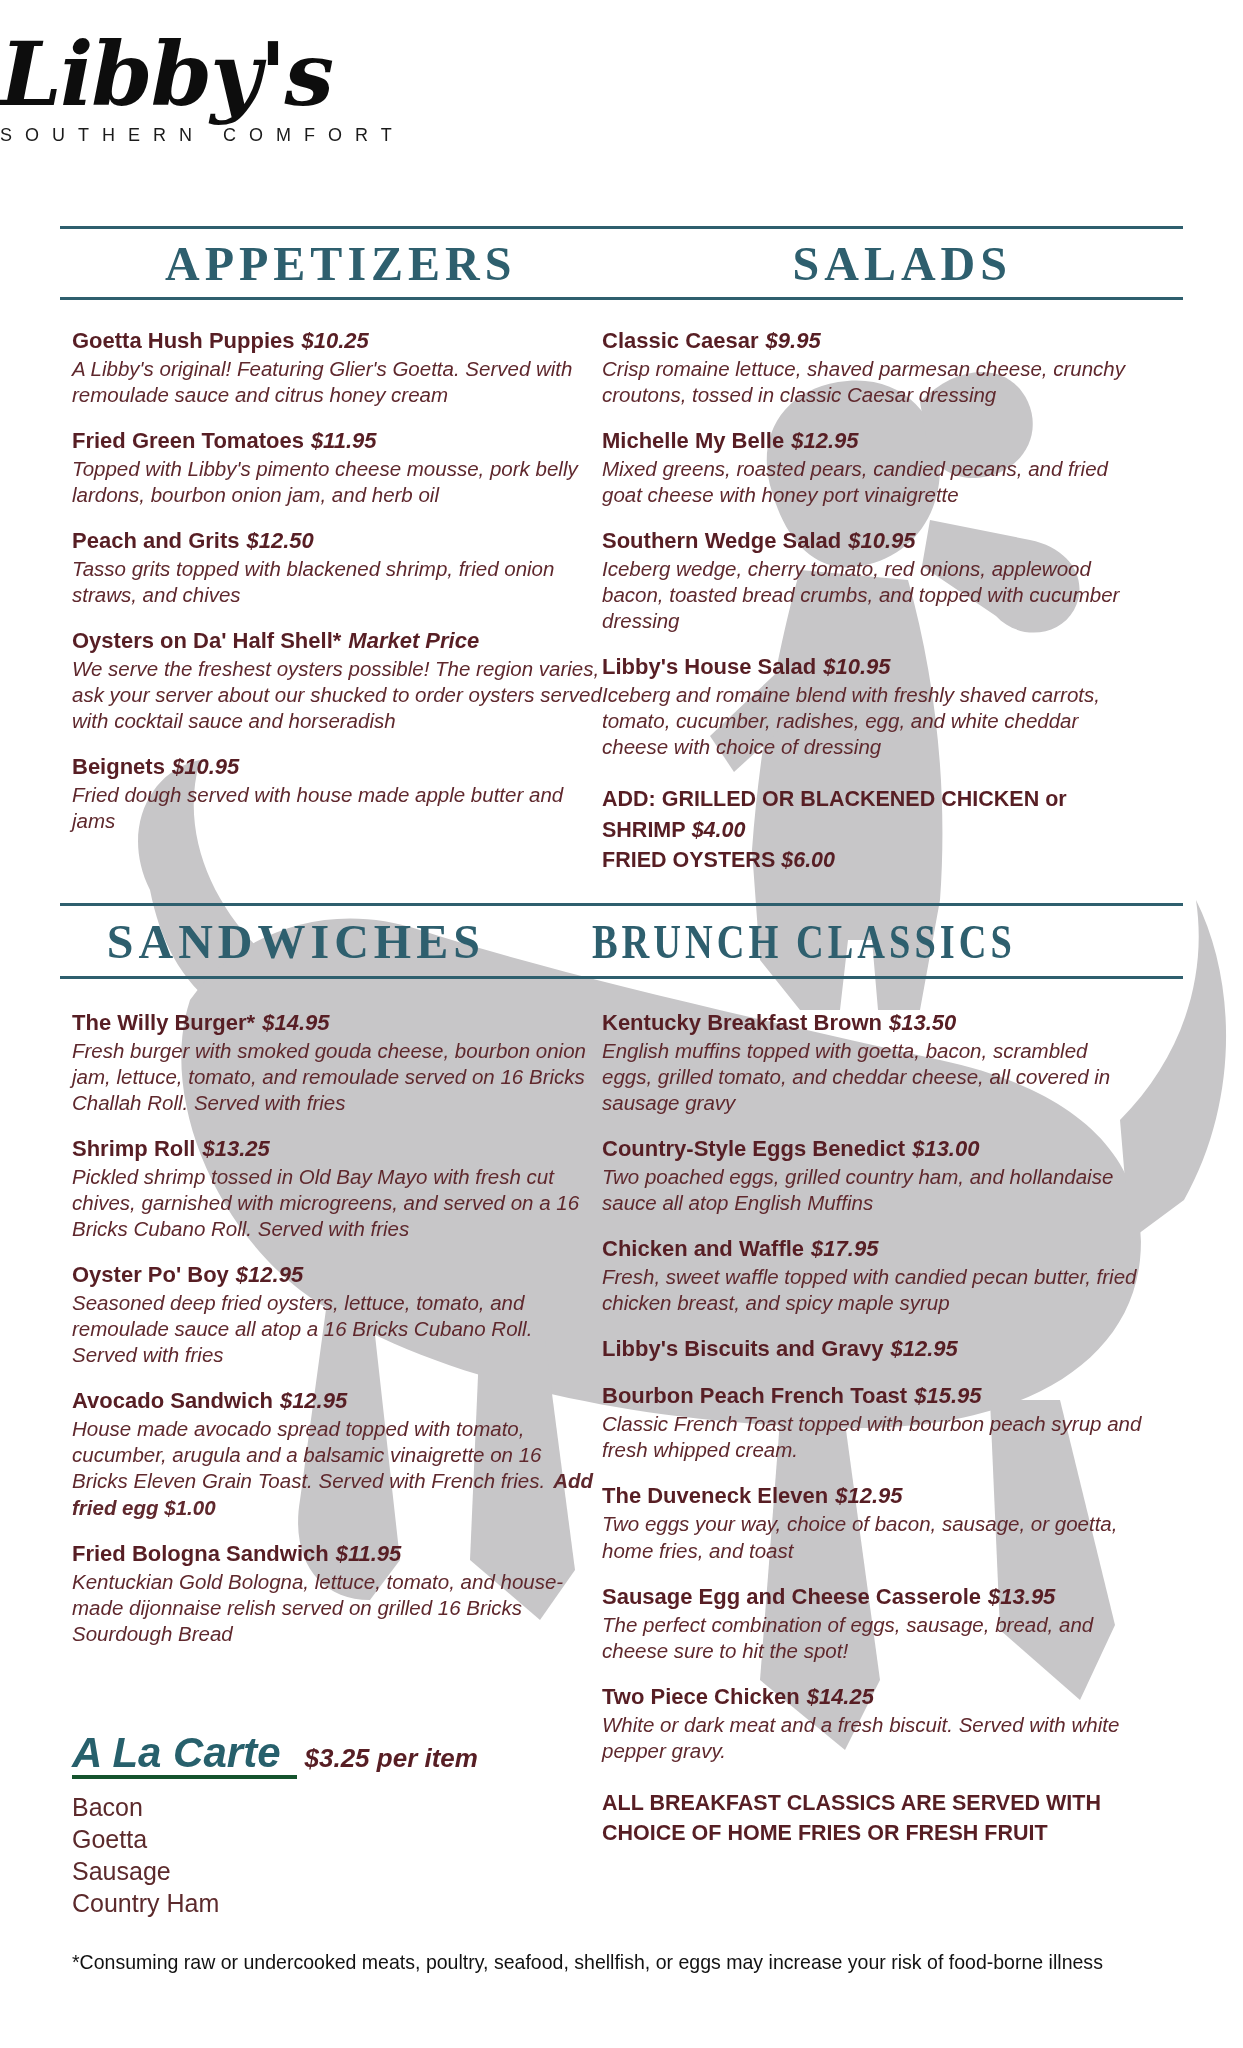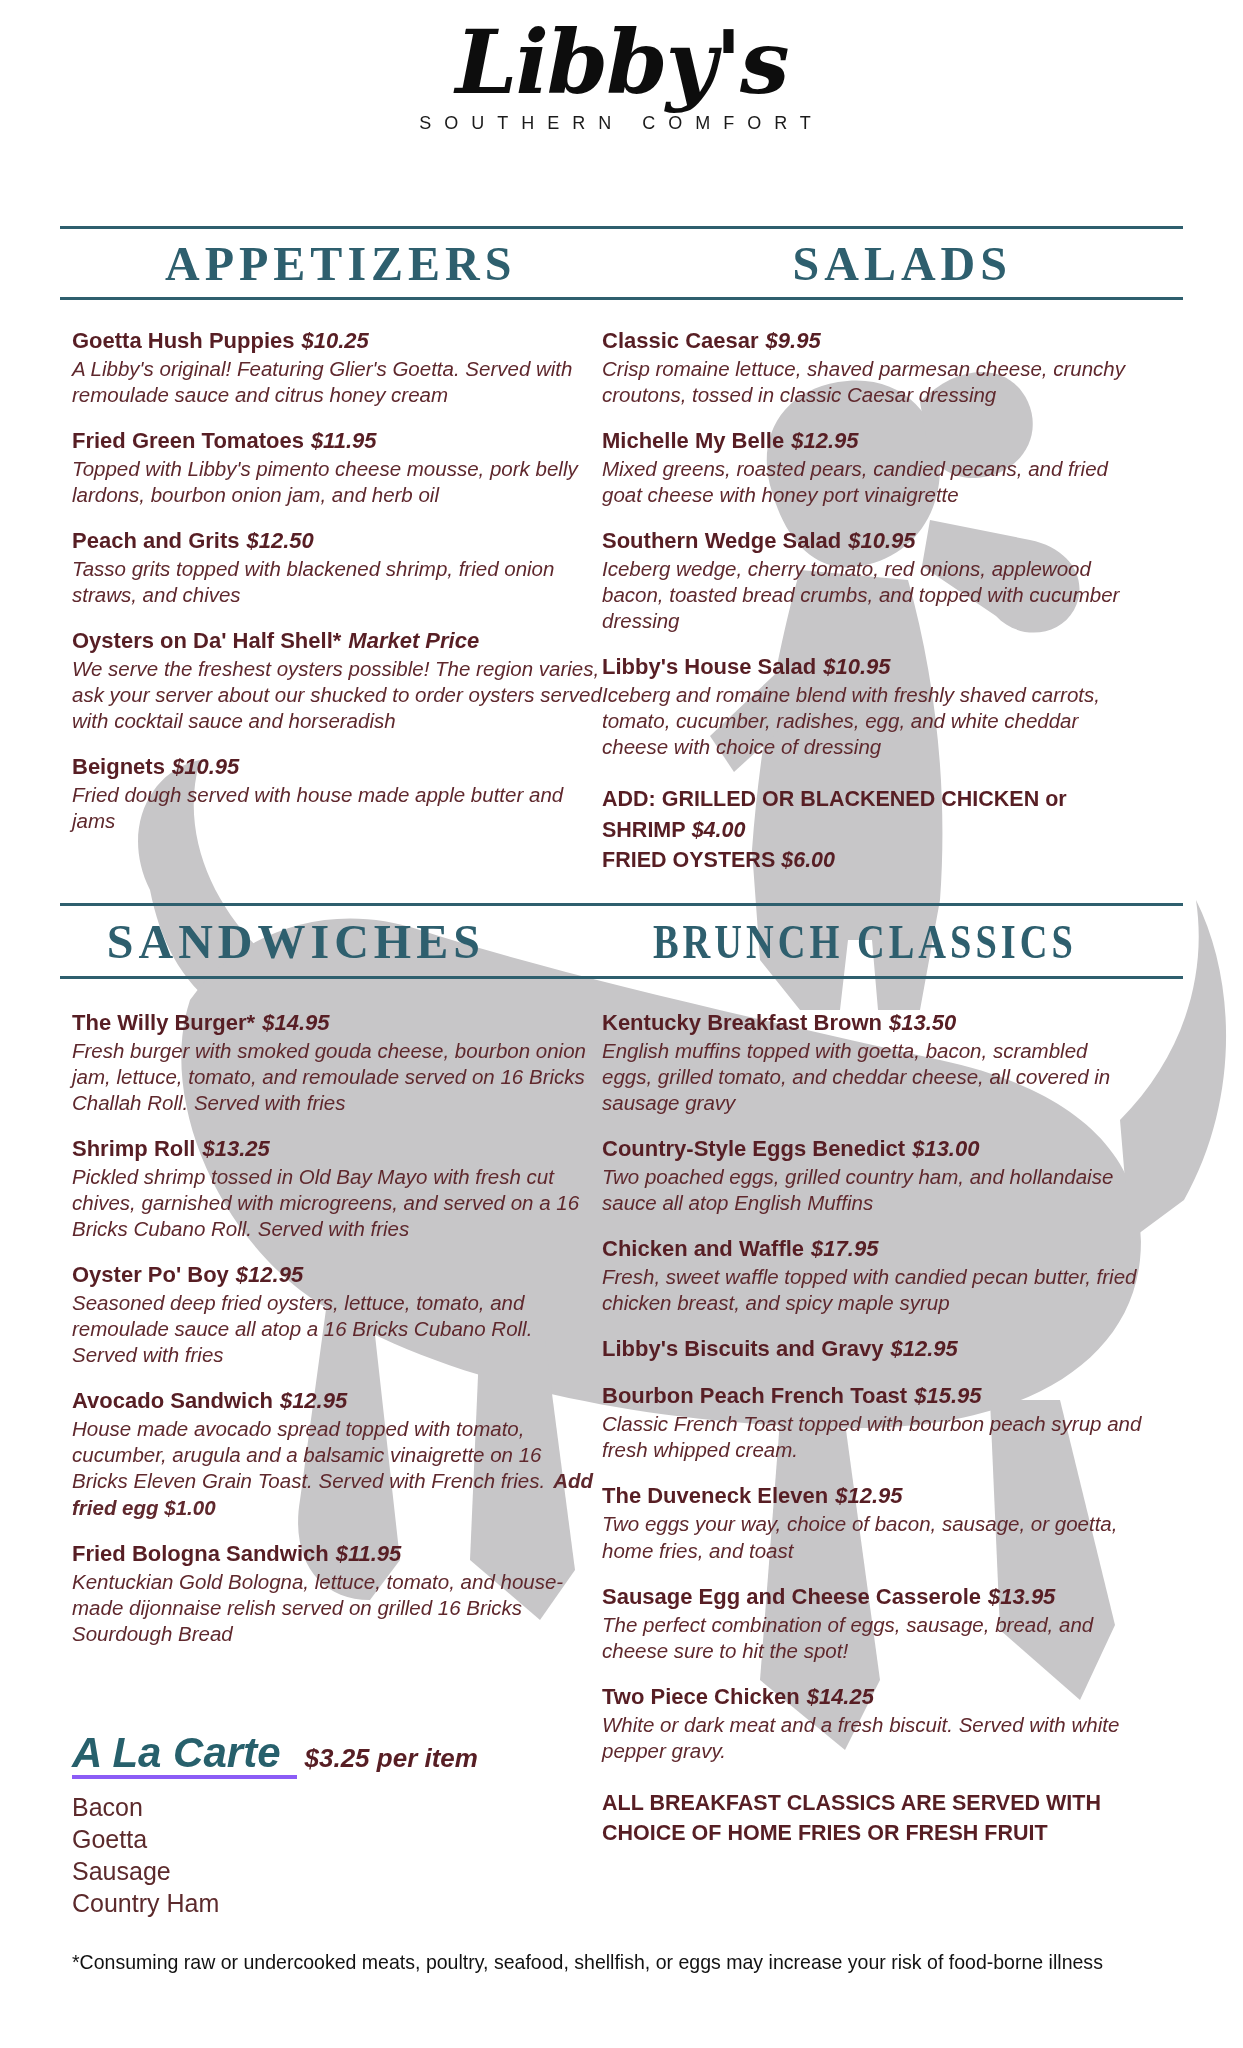--- a/index.html
+++ b/index.html
@@ -2,56 +2,56 @@
 <html><head>
 <meta charset="utf-8">
 <style>
   html,body{margin:0;padding:0;background:#ffffff;}
   .page{position:relative;width:1243px;height:2048px;background:#ffffff;overflow:hidden;
         font-family:"Liberation Sans",sans-serif;}
   .watermark{position:absolute;left:0;top:0;width:1243px;height:2048px;z-index:0;}
   .layer{position:absolute;z-index:1;}
 
   
-  .logo{left:0;right:0;top:14px;text-align:center;}
+  .logo{left:0;right:0;top:26px;text-align:left;}
   .logo-script{font-family:"DejaVu Serif",serif;font-style:italic;font-weight:700;
                font-size:88px;color:#0d0d0d;letter-spacing:-2px;line-height:1.1;}
   .logo-tagline{margin-top:2px;font-size:18px;letter-spacing:13px;color:#1b1b1b;font-weight:400;}
 
   
   .band{left:60px;right:60px;border-top:3px solid #2e5f6e;border-bottom:3px solid #2e5f6e;
         display:flex;align-items:center;}
   .band1{top:226px;height:68px;}
   .band2{top:903px;height:70px;}
   .band .h{font-family:"Liberation Serif",serif;font-weight:600;font-size:48px;
            letter-spacing:5px;color:#2e5f6e;white-space:nowrap;
            transform:scaleX(0.8);transform-origin:center;}
   .band1 .cell{flex:0 0 50%;text-align:center;}
   .band2 .cell-l{flex:0 0 42%;text-align:center;}
-  .band2 .cell-r{flex:0 0 58%;text-align:right;}
+  .band2 .cell-r{flex:0 0 58%;text-align:center;}
   .band2 .cell-r .h{transform-origin:left;display:inline-block;}
 
   
   .cols{left:72px;width:1110px;display:grid;grid-template-columns:530px 540px;}
   .cols1{top:326px;}
   .cols2{top:1008px;}
   .item{margin-top:18px;}
   .item:first-child{margin-top:0;}
   .item-name{font-size:22px;font-weight:700;color:#571e24;line-height:1.32;}
   .item-price{font-style:italic;margin-left:7px;}
   .item-desc{font-size:20.5px;font-style:italic;color:#5f282d;line-height:1.27;margin-top:1px;}
   .desc-bold{font-weight:700;margin-left:8px;}
   .note{margin-top:24px;font-weight:700;font-size:21.5px;color:#571e24;line-height:1.42;}
   .note .item-price{margin-left:6px;}
 
   
   .alacarte{margin-top:84px;}
   .alc-head{display:flex;align-items:baseline;}
   .alc-title{display:inline-block;font-size:42px;font-weight:700;font-style:italic;
-             color:#27606c;border-bottom:4px solid #8b5cf6;padding-right:16px;line-height:1.05;}
+             color:#27606c;border-bottom:4px solid #14532d;padding-right:16px;line-height:1.05;}
   .alc-price{font-size:26px;font-weight:700;font-style:italic;color:#571e24;margin-left:8px;}
   .alc-grid{margin-top:12px;display:grid;grid-template-columns:300px auto;
             font-size:25px;color:#5c2a2c;line-height:1.28;}
 
   
   .footer{left:72px;top:1950px;font-size:21px;color:#121212;
           transform:scaleX(0.93);transform-origin:left;white-space:nowrap;}
 </style>
 </head>
 <body>

